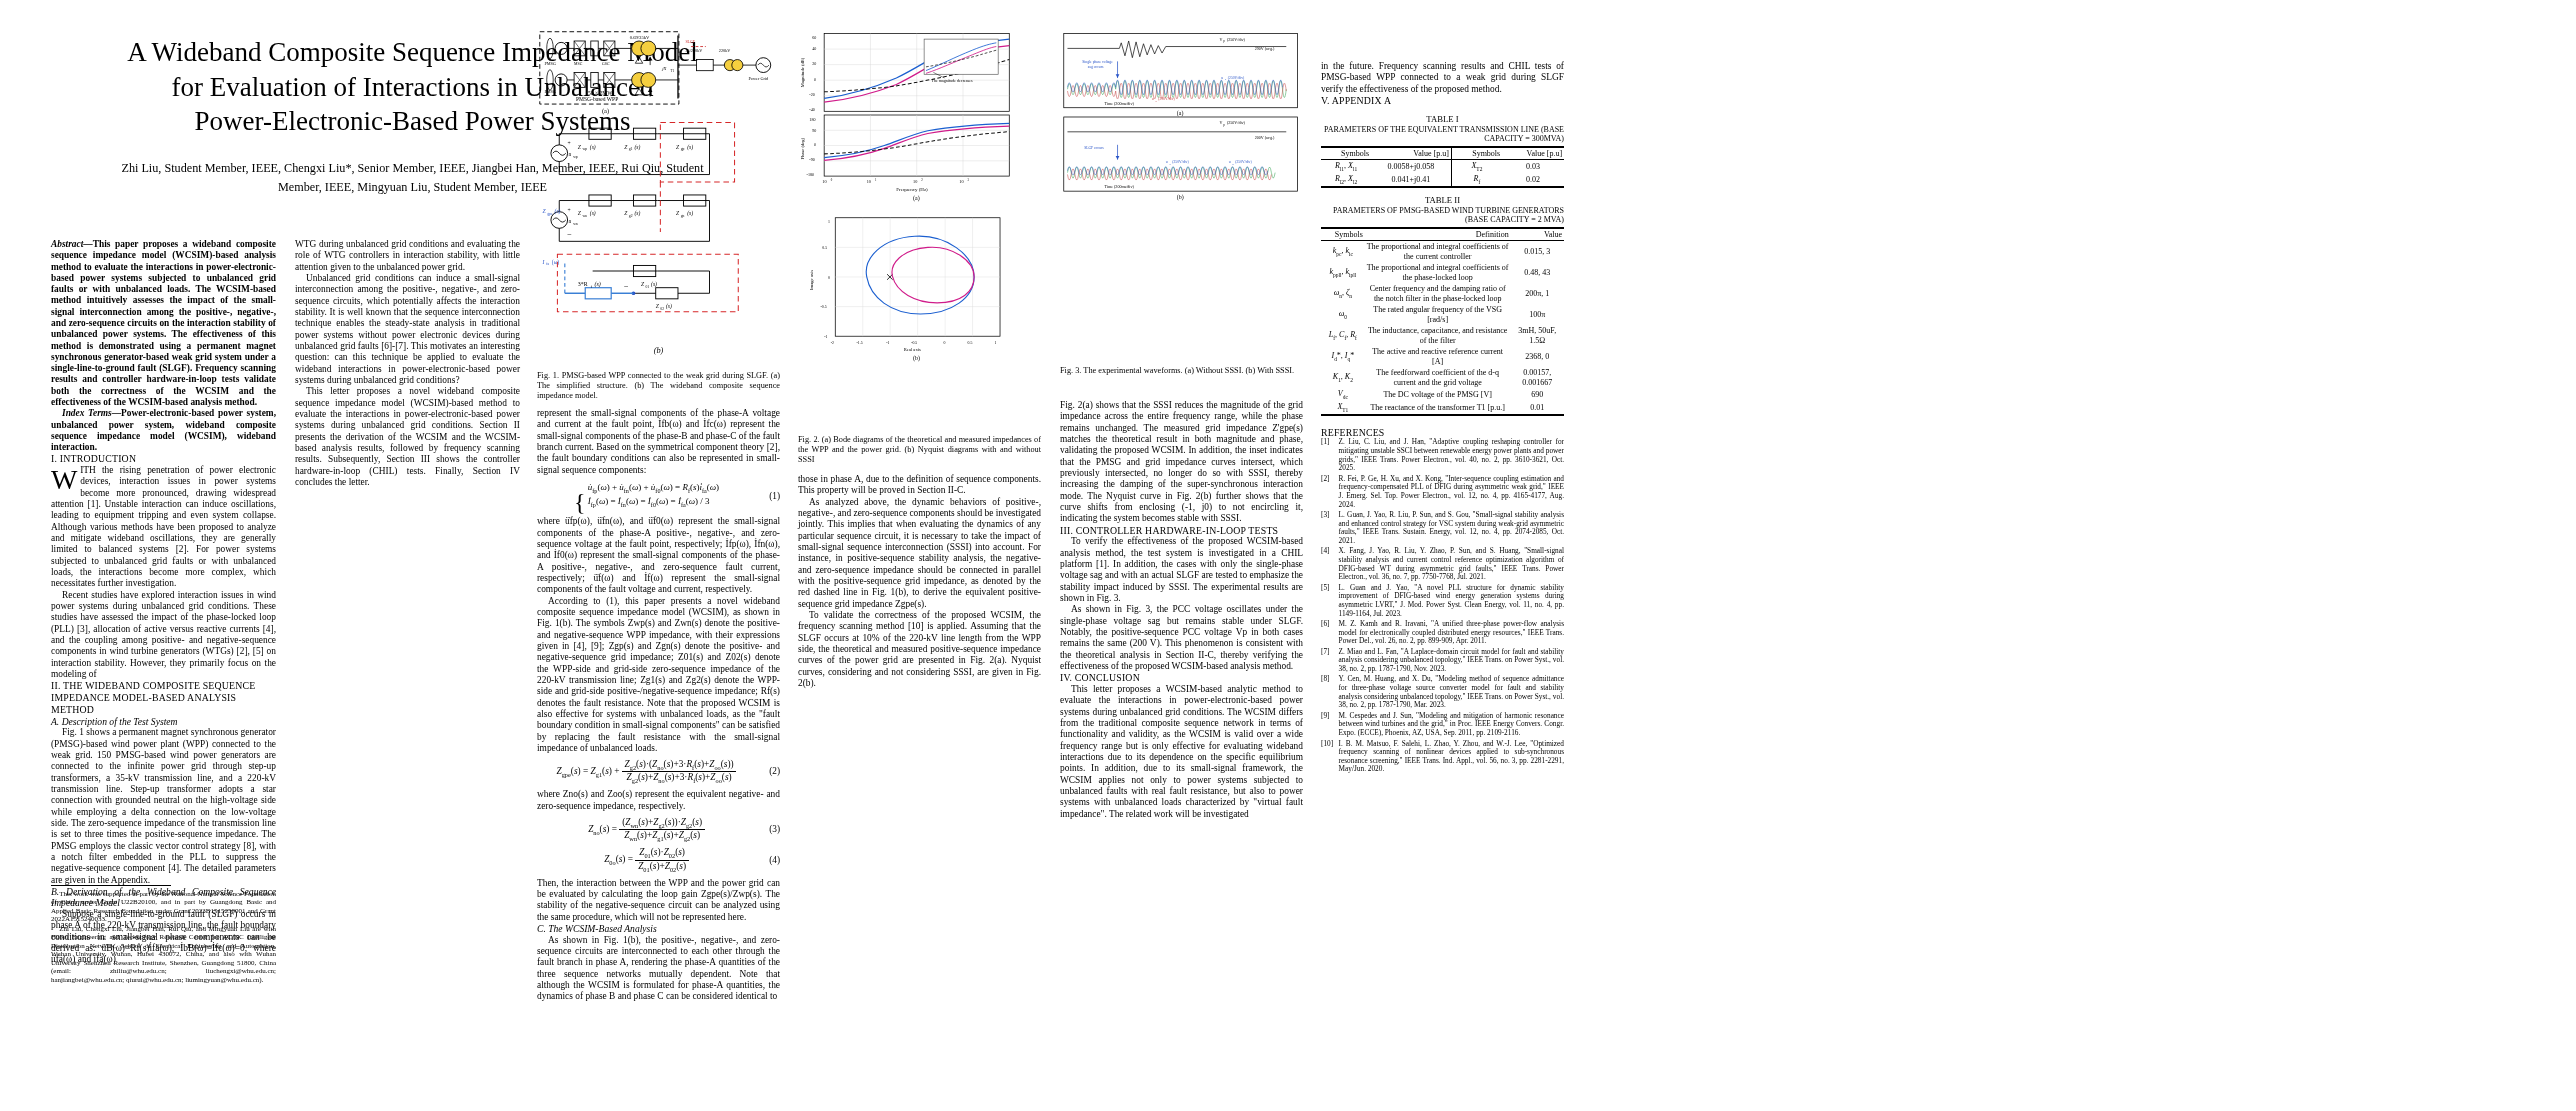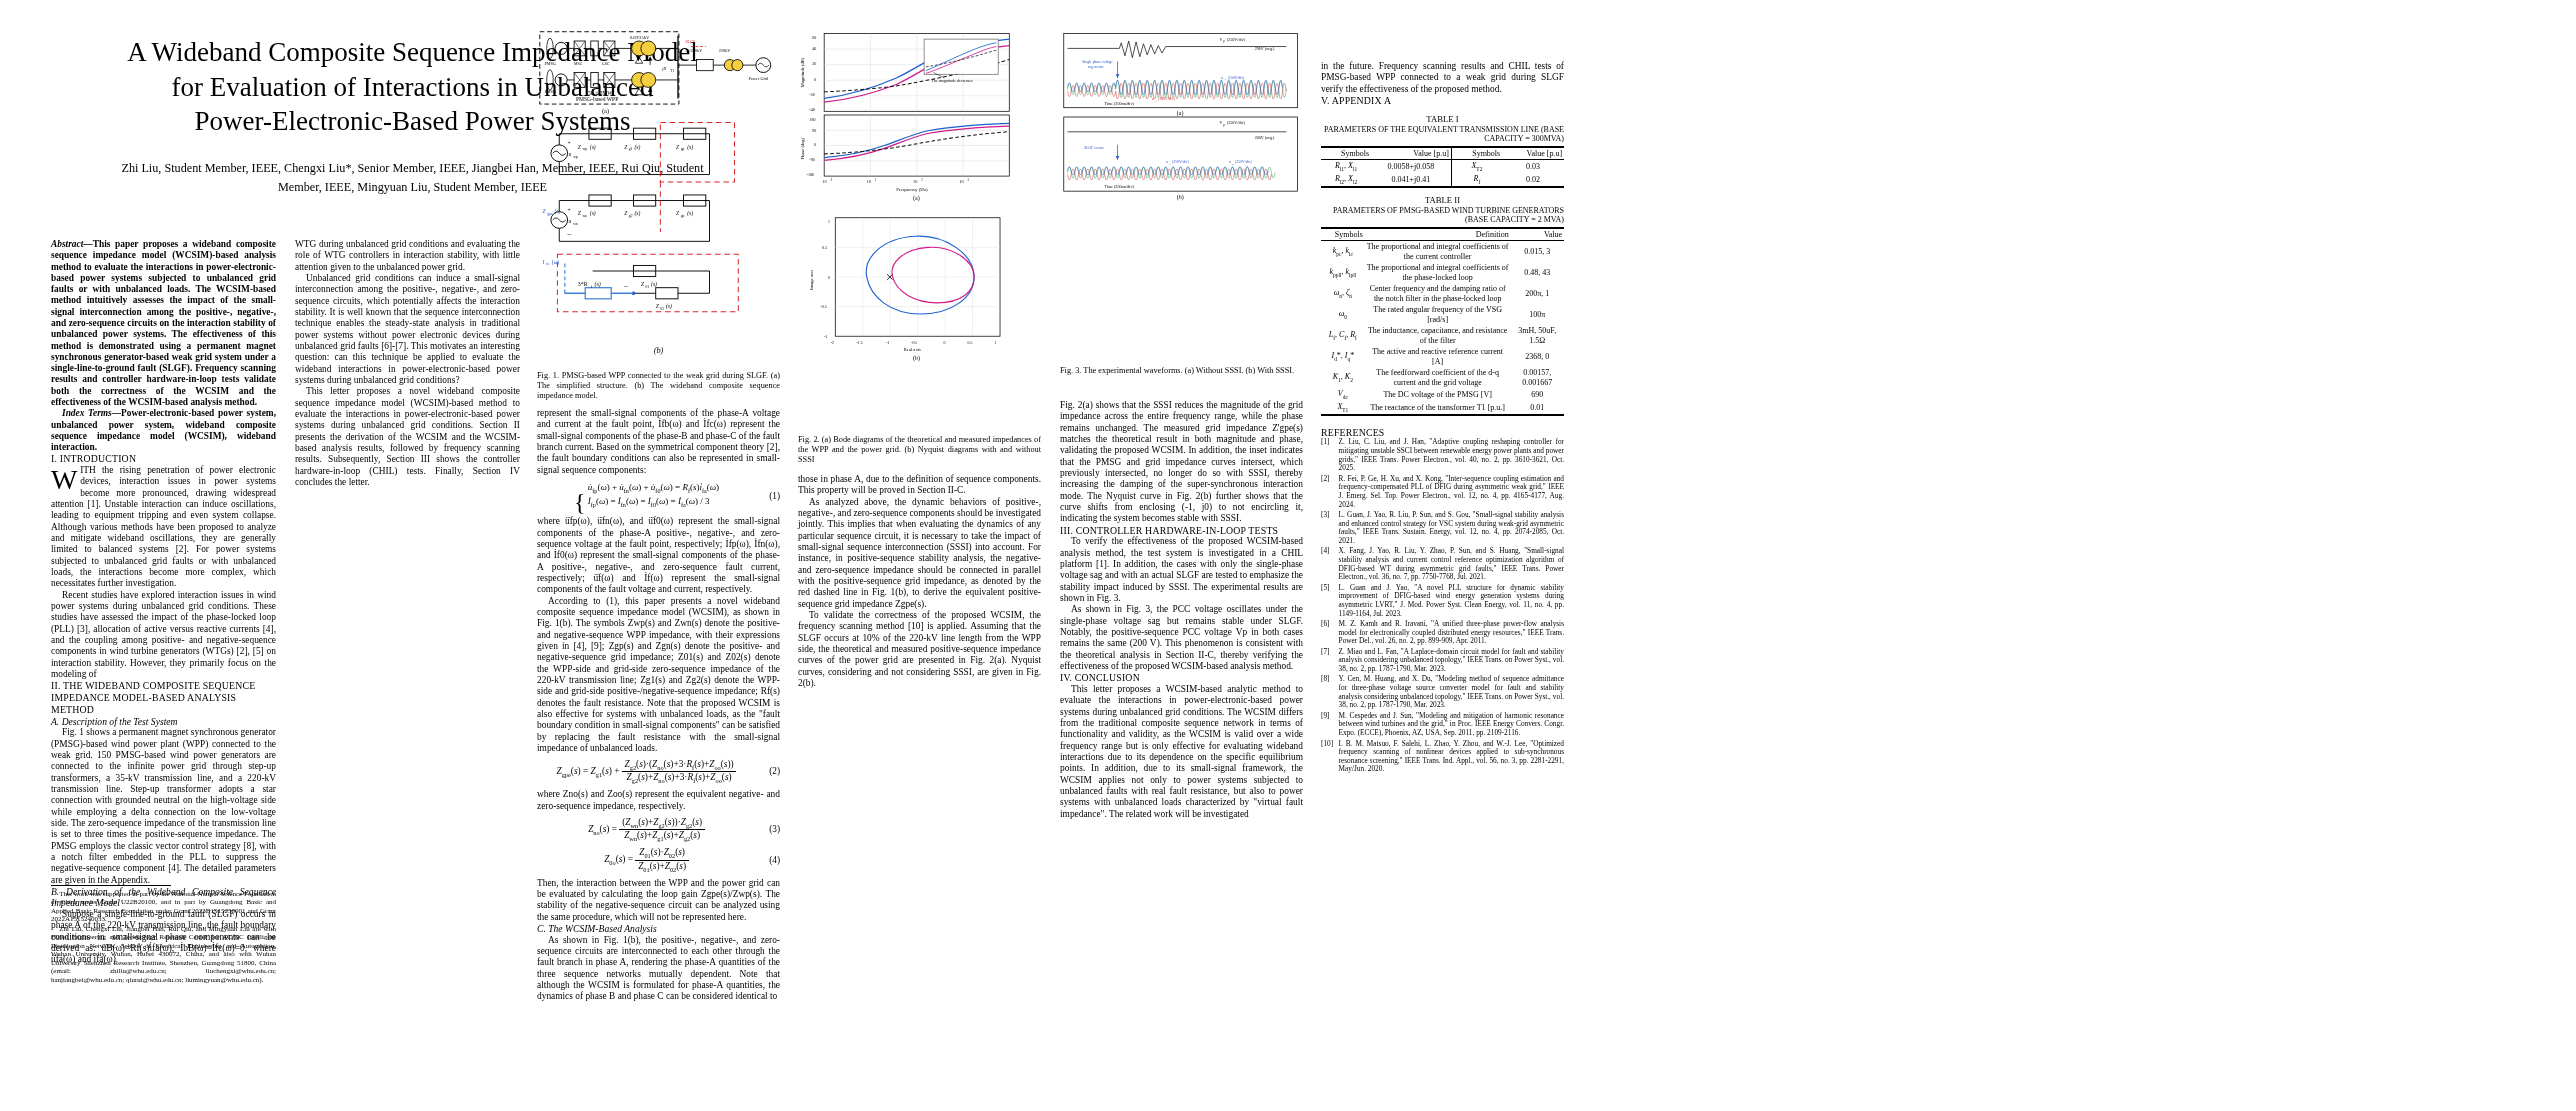--- a/index.html
+++ b/index.html
@@ -645,21 +645,21 @@
       <div class="r">
           <div class="n">[5]</div>
           <div class="t">L. Guan and J. Yao, "A novel PLL structure for dynamic stability improvement of DFIG-based wind energy generation systems during asymmetric LVRT," J. Mod. Power Syst. Clean Energy, vol. 11, no. 4, pp. 1149-1164, Jul. 2023.</div>
         </div>
       <div class="r">
           <div class="n">[6]</div>
           <div class="t">M. Z. Kamh and R. Iravani, "A unified three-phase power-flow analysis model for electronically coupled distributed energy resources," IEEE Trans. Power Del., vol. 26, no. 2, pp. 899-909, Apr. 2011.</div>
         </div>
       <div class="r">
           <div class="n">[7]</div>
-          <div class="t">Z. Miao and L. Fan, "A Laplace-domain circuit model for fault and stability analysis considering unbalanced topology," IEEE Trans. on Power Syst., vol. 38, no. 2, pp. 1787-1790, Mar. 2023.</div>
+          <div class="t">Z. Miao and L. Fan, "A Laplace-domain circuit model for fault and stability analysis considering unbalanced topology," IEEE Trans. on Power Syst., vol. 38, no. 2, pp. 1787-1790, Nov. 2023.</div>
         </div>
       <div class="r">
           <div class="n">[8]</div>
           <div class="t">Y. Cen, M. Huang, and X. Du, "Modeling method of sequence admittance for three-phase voltage source converter model for fault and stability analysis considering unbalanced topology," IEEE Trans. on Power Syst., vol. 38, no. 2, pp. 1787-1790, Mar. 2023.</div>
         </div>
       <div class="r">
           <div class="n">[9]</div>
           <div class="t">M. Cespedes and J. Sun, "Modeling and mitigation of harmonic resonance between wind turbines and the grid," in Proc. IEEE Energy Convers. Congr. Expo. (ECCE), Phoenix, AZ, USA, Sep. 2011, pp. 2109-2116.</div>
         </div>
       <div class="r">

